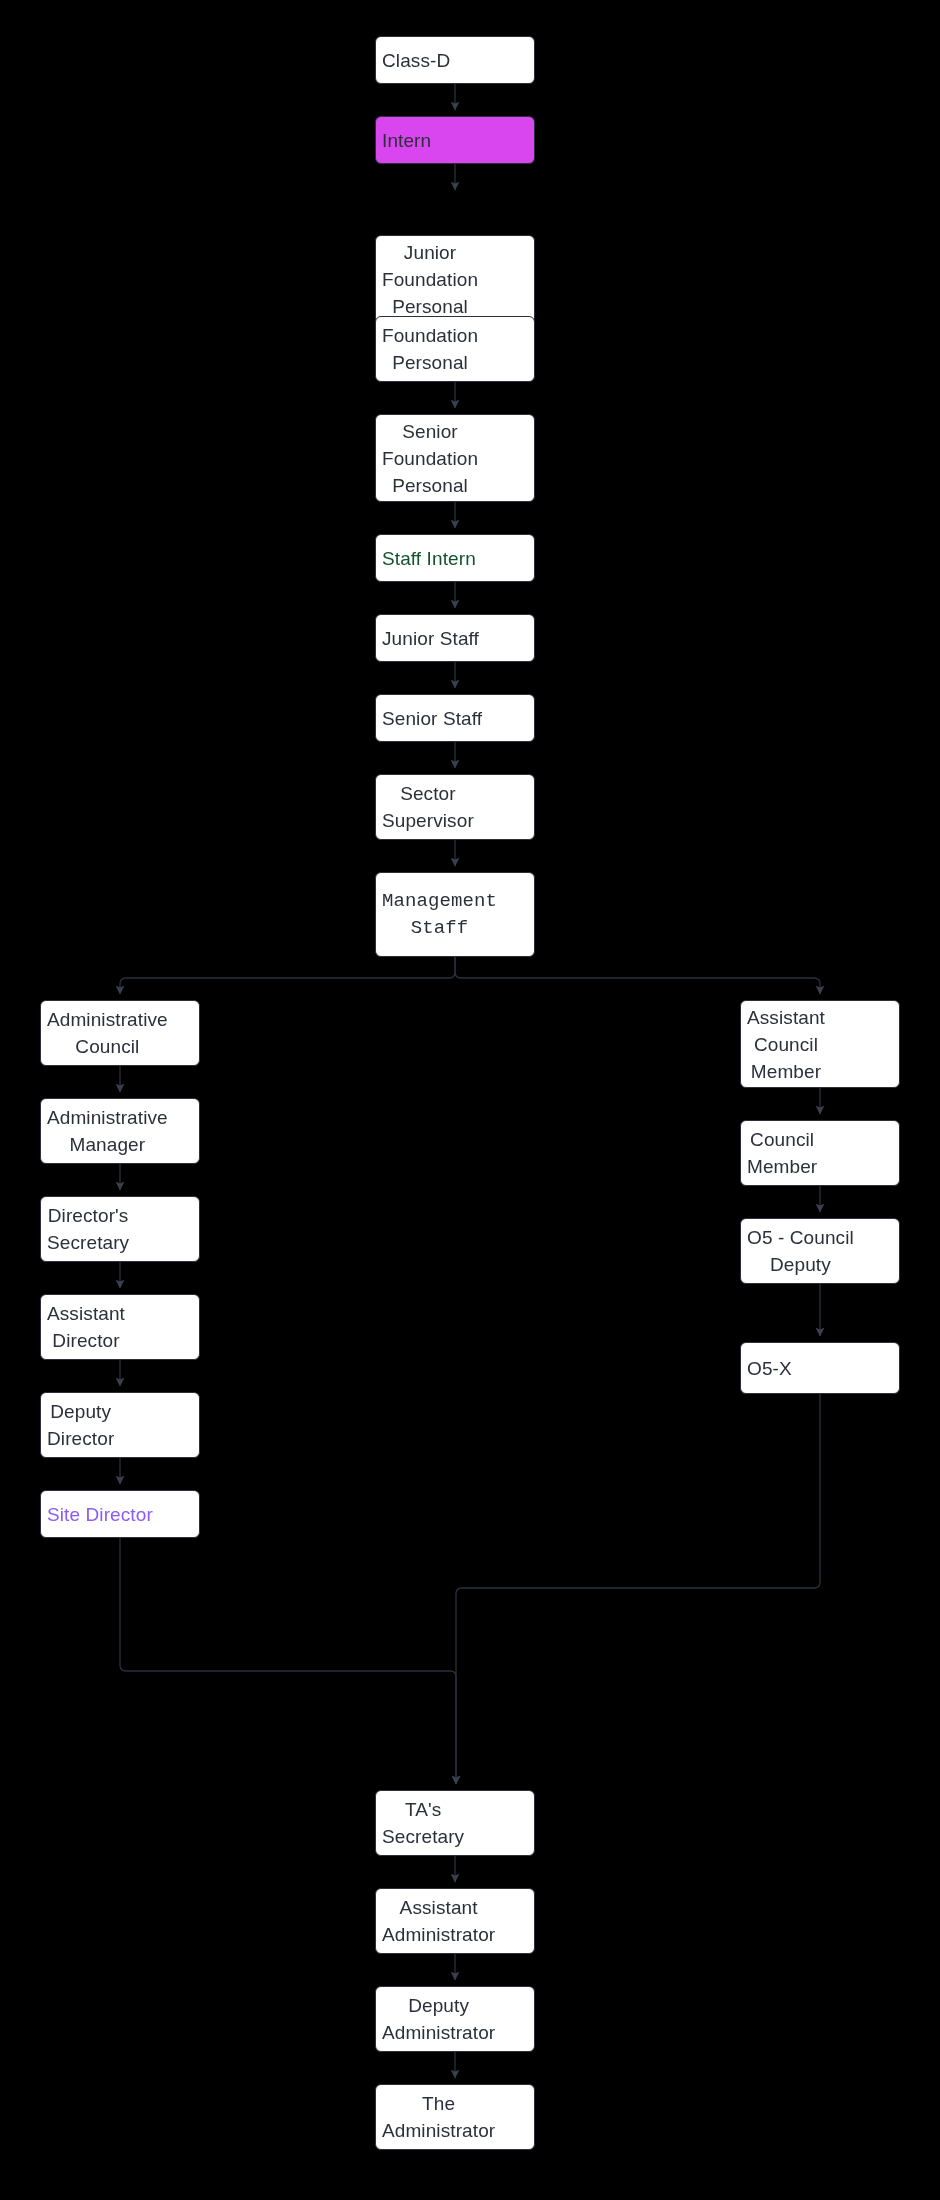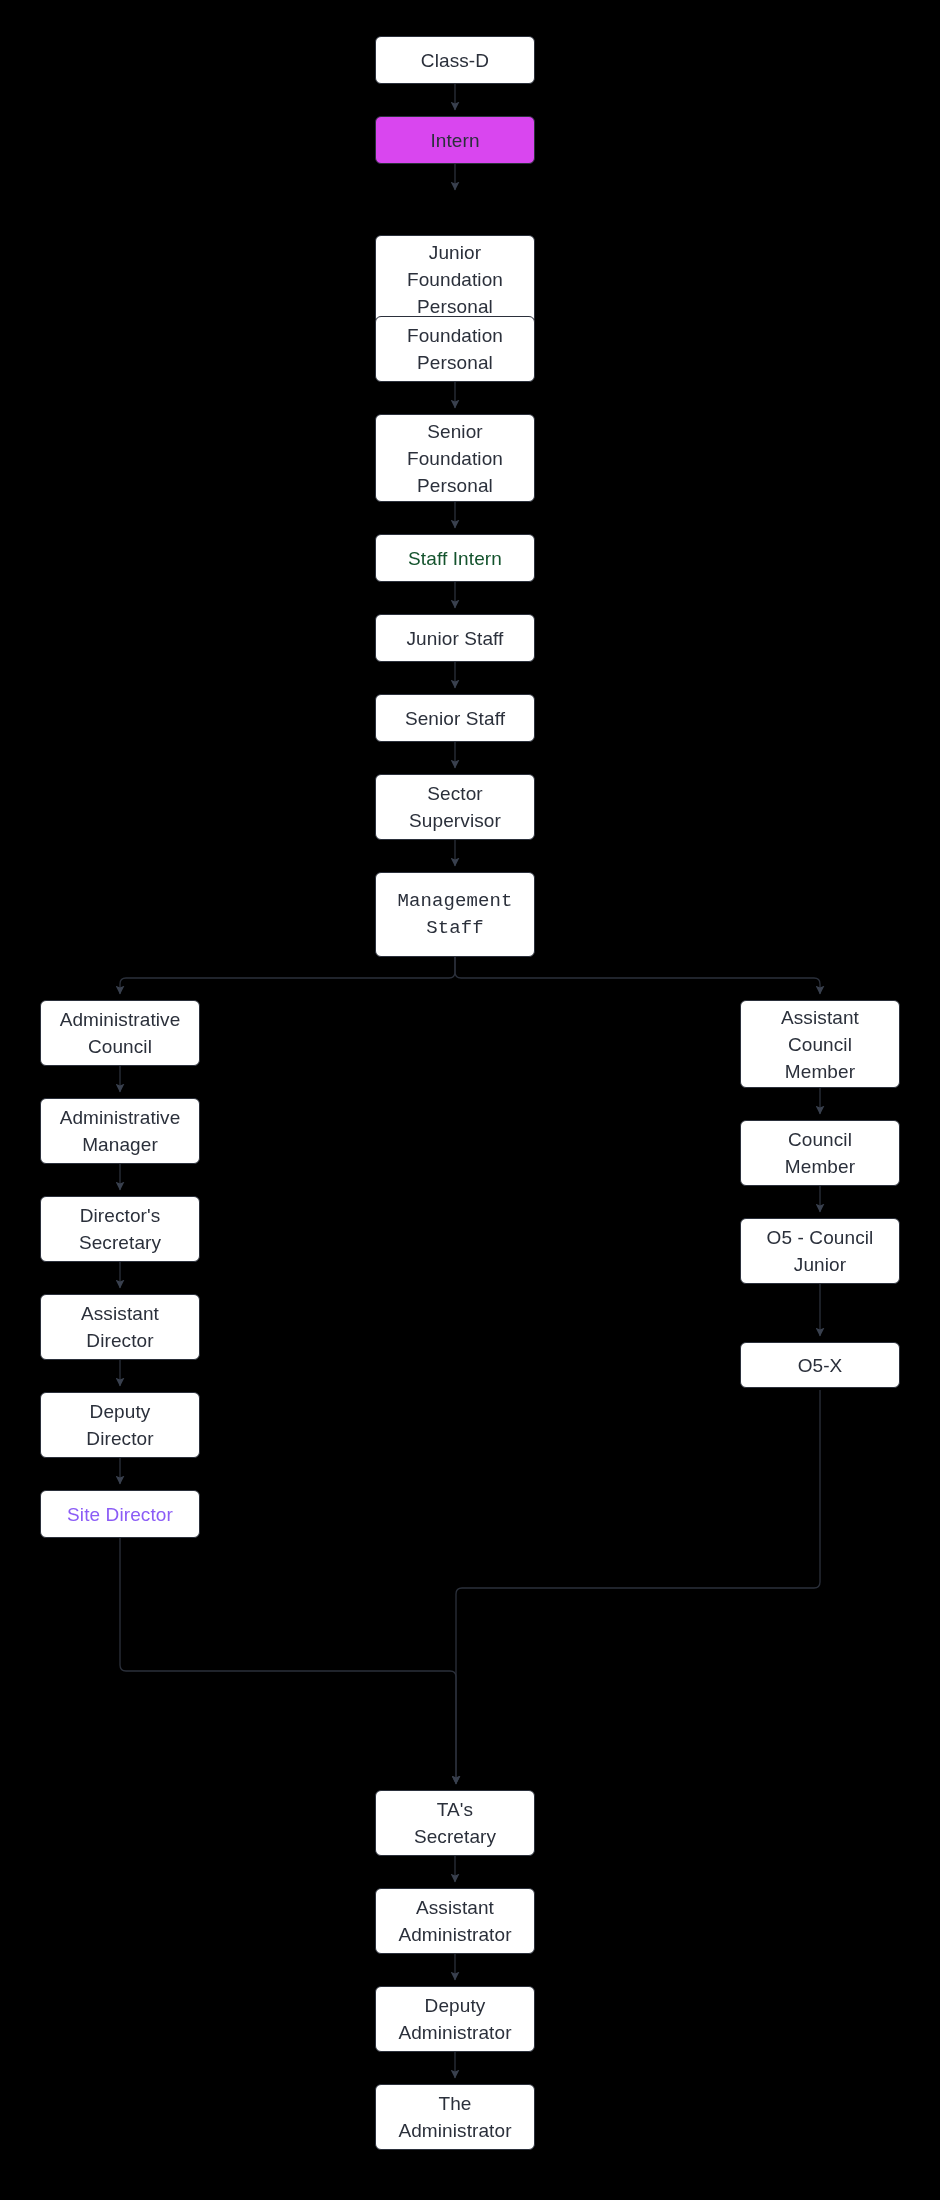--- a/index.html
+++ b/index.html
@@ -29,21 +29,21 @@
     box-sizing: border-box;
     background: #ffffff;
     border: 1.4px solid #2b303b;
     border-radius: 6px;
     color: #2b303b;
     font-size: 19px;
     line-height: 27px;
     font-weight: 400;
     display: flex;
     align-items: center;
-    justify-content: center;
+    justify-content: flex-start;
     text-align: center;
     letter-spacing: 0.1px;
     padding: 5px 6px;
   }
   .node-label {
     white-space: pre-line;
     display: block;
   }
 </style>
 </head>
@@ -148,23 +148,23 @@
         <span class="node-label">Assistant
 Council
 Member</span>
       </div>
       <div class="node" style="left: 740px; top: 1120px; width: 160px; height: 66px; background: rgb(255, 255, 255); border-color: rgb(43, 48, 59); color: rgb(43, 48, 59);">
         <span class="node-label">Council
 Member</span>
       </div>
       <div class="node" style="left: 740px; top: 1218px; width: 160px; height: 66px; background: rgb(255, 255, 255); border-color: rgb(43, 48, 59); color: rgb(43, 48, 59);">
         <span class="node-label">O5 - Council
-Junior</span>
+Deputy</span>
       </div>
-      <div class="node" style="left: 740px; top: 1342px; width: 160px; height: 46px; background: rgb(255, 255, 255); border-color: rgb(43, 48, 59); color: rgb(43, 48, 59);">
+      <div class="node" style="left: 740px; top: 1342px; width: 160px; height: 52px; background: rgb(255, 255, 255); border-color: rgb(43, 48, 59); color: rgb(43, 48, 59);">
         <span class="node-label">O5-X</span>
       </div>
       <div class="node" style="left: 375px; top: 1790px; width: 160px; height: 66px; background: rgb(255, 255, 255); border-color: rgb(43, 48, 59); color: rgb(43, 48, 59);">
         <span class="node-label">TA's
 Secretary</span>
       </div>
       <div class="node" style="left: 375px; top: 1888px; width: 160px; height: 66px; background: rgb(255, 255, 255); border-color: rgb(43, 48, 59); color: rgb(43, 48, 59);">
         <span class="node-label">Assistant
 Administrator</span>
       </div>

